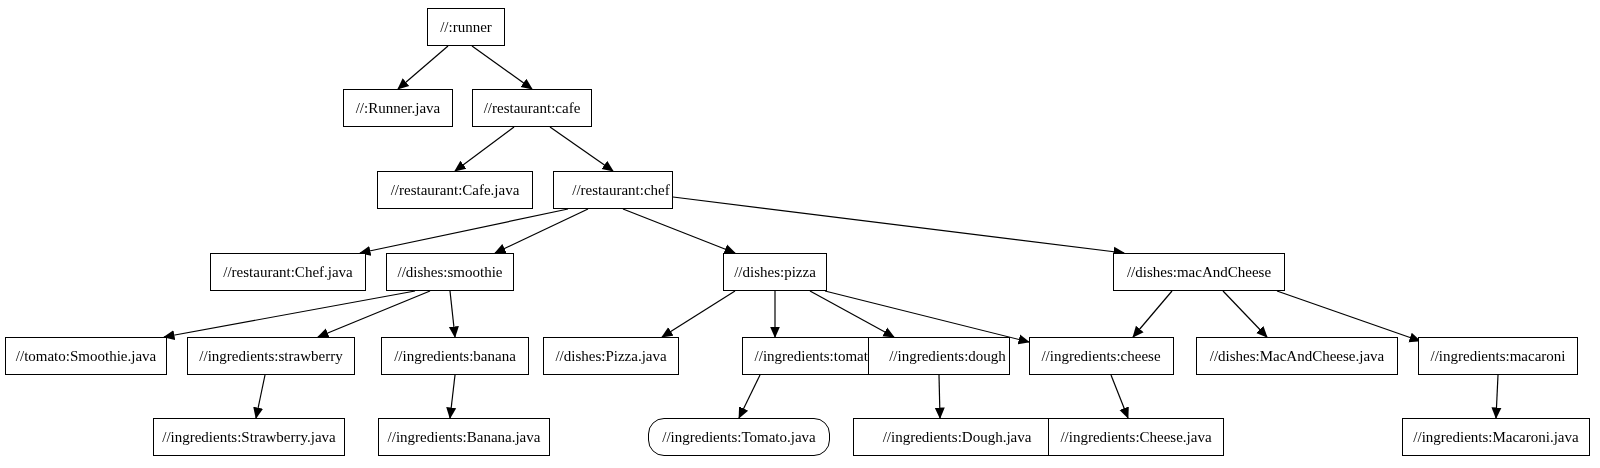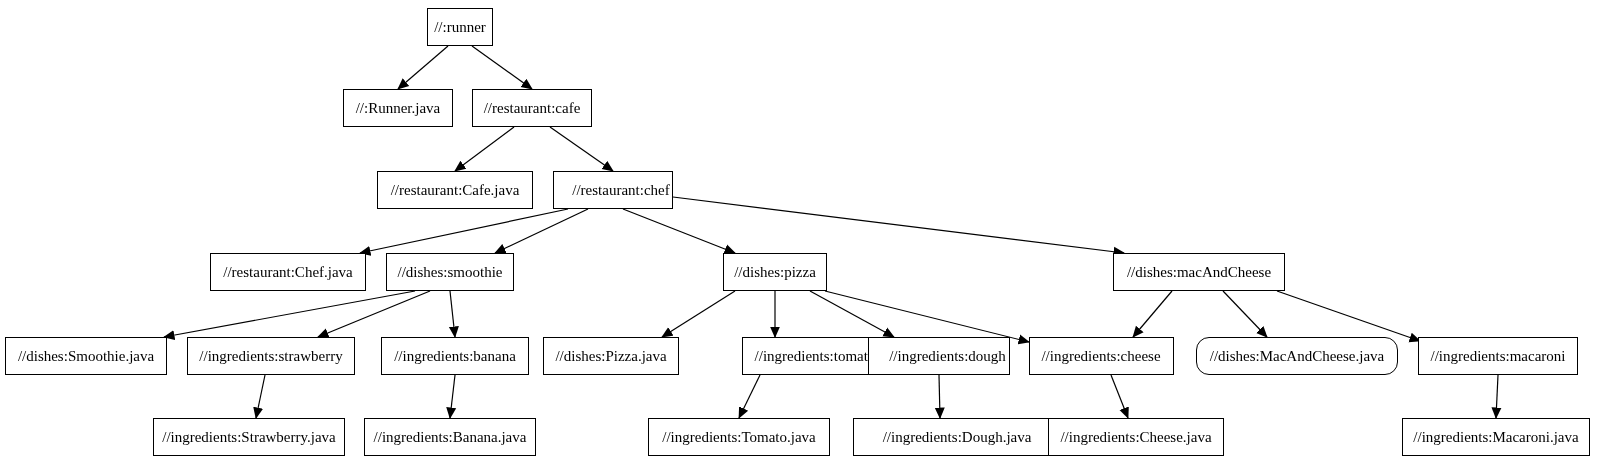--- a/index.html
+++ b/index.html
@@ -73,38 +73,38 @@
         <line x1="760" y1="375" x2="739" y2="418" stroke="#000000" stroke-width="1.2" marker-end="url(#arrow)"></line>
         <line x1="939" y1="375" x2="940" y2="418" stroke="#000000" stroke-width="1.2" marker-end="url(#arrow)"></line>
         <line x1="1111" y1="375" x2="1128" y2="418" stroke="#000000" stroke-width="1.2" marker-end="url(#arrow)"></line>
         <line x1="1172" y1="291" x2="1133" y2="337" stroke="#000000" stroke-width="1.2" marker-end="url(#arrow)"></line>
         <line x1="1223" y1="291" x2="1267" y2="337" stroke="#000000" stroke-width="1.2" marker-end="url(#arrow)"></line>
         <line x1="1277" y1="291" x2="1420" y2="341" stroke="#000000" stroke-width="1.2" marker-end="url(#arrow)"></line>
         <line x1="1498" y1="375" x2="1496" y2="418" stroke="#000000" stroke-width="1.2" marker-end="url(#arrow)"></line>
       </g>
   </svg>
   <div id="nodes">
-      <div class="node" style="left: 427px; top: 8px; width: 66px; height: 38px; background: rgb(255, 255, 255); border-color: rgb(0, 0, 0);">//:runner</div>
+      <div class="node" style="left: 427px; top: 8px; width: 78px; height: 38px; background: rgb(255, 255, 255); border-color: rgb(0, 0, 0);">//:runner</div>
       <div class="node" style="left: 343px; top: 89px; width: 110px; height: 38px; background: rgb(255, 255, 255); border-color: rgb(0, 0, 0);">//:Runner.java</div>
       <div class="node" style="left: 377px; top: 171px; width: 156px; height: 38px; background: rgb(255, 255, 255); border-color: rgb(0, 0, 0);">//restaurant:Cafe.java</div>
       <div class="node" style="left: 472px; top: 89px; width: 120px; height: 38px; background: rgb(255, 255, 255); border-color: rgb(0, 0, 0);">//restaurant:cafe</div>
       <div class="node" style="left: 553px; top: 171px; width: 120px; height: 38px; background: rgb(255, 255, 255); border-color: rgb(0, 0, 0); padding-left: 16px;">//restaurant:chef</div>
       <div class="node" style="left: 210px; top: 253px; width: 156px; height: 38px; background: rgb(255, 255, 255); border-color: rgb(0, 0, 0);">//restaurant:Chef.java</div>
       <div class="node" style="left: 386px; top: 253px; width: 128px; height: 38px; background: rgb(255, 255, 255); border-color: rgb(0, 0, 0);">//dishes:smoothie</div>
       <div class="node" style="left: 723px; top: 253px; width: 104px; height: 38px; background: rgb(255, 255, 255); border-color: rgb(0, 0, 0);">//dishes:pizza</div>
       <div class="node" style="left: 1113px; top: 253px; width: 172px; height: 38px; background: rgb(255, 255, 255); border-color: rgb(0, 0, 0);">//dishes:macAndCheese</div>
-      <div class="node" style="left: 5px; top: 337px; width: 162px; height: 38px; background: rgb(255, 255, 255); border-color: rgb(0, 0, 0);">//dishes:Smoothie.java</div>
+      <div class="node" style="left: 5px; top: 337px; width: 162px; height: 38px; background: rgb(255, 255, 255); border-color: rgb(0, 0, 0);">//tomato:Smoothie.java</div>
       <div class="node" style="left: 187px; top: 337px; width: 168px; height: 38px; background: rgb(255, 255, 255); border-color: rgb(0, 0, 0);">//ingredients:strawberry</div>
       <div class="node" style="left: 381px; top: 337px; width: 148px; height: 38px; background: rgb(255, 255, 255); border-color: rgb(0, 0, 0);">//ingredients:banana</div>
       <div class="node" style="left: 543px; top: 337px; width: 136px; height: 38px; background: rgb(255, 255, 255); border-color: rgb(0, 0, 0);">//dishes:Pizza.java</div>
       <div class="node" style="left: 702px; top: 337px; width: 146px; height: 38px; background: rgb(255, 255, 255); border-color: rgb(0, 0, 0); margin-left: 40px;">//ingredients:tomato</div>
       <div class="node" style="left: 868px; top: 337px; width: 142px; height: 38px; background: rgb(255, 255, 255); border-color: rgb(0, 0, 0); padding-left: 17px;">//ingredients:dough</div>
       <div class="node" style="left: 1028.5px; top: 337px; width: 145px; height: 38px; background: rgb(255, 255, 255); border-color: rgb(0, 0, 0);">//ingredients:cheese</div>
-      <div class="node" style="left: 1196px; top: 337px; width: 202px; height: 38px; background: rgb(255, 255, 255); border-color: rgb(0, 0, 0); border-radius: 13px;">//dishes:MacAndCheese.java</div>
+      <div class="node" style="left: 1196px; top: 337px; width: 202px; height: 38px; background: rgb(255, 255, 255); border-color: rgb(0, 0, 0);">//dishes:MacAndCheese.java</div>
       <div class="node" style="left: 1418px; top: 337px; width: 160px; height: 38px; background: rgb(255, 255, 255); border-color: rgb(0, 0, 0);">//ingredients:macaroni</div>
       <div class="node" style="left: 153px; top: 418px; width: 192px; height: 38px; background: rgb(255, 255, 255); border-color: rgb(0, 0, 0);">//ingredients:Strawberry.java</div>
-      <div class="node" style="left: 364px; top: 418px; width: 172px; height: 38px; background: rgb(255, 255, 255); border-color: rgb(0, 0, 0);">//ingredients:Banana.java</div>
-      <div class="node" style="left: 648px; top: 418px; width: 182px; height: 38px; background: rgb(255, 255, 255); border-color: rgb(0, 0, 0);">//ingredients:Tomato.java</div>
+      <div class="node" style="left: 378px; top: 418px; width: 172px; height: 38px; background: rgb(255, 255, 255); border-color: rgb(0, 0, 0);">//ingredients:Banana.java</div>
+      <div class="node" style="left: 648px; top: 418px; width: 182px; height: 38px; background: rgb(255, 255, 255); border-color: rgb(0, 0, 0); border-radius: 16px;">//ingredients:Tomato.java</div>
       <div class="node" style="left: 853px; top: 418px; width: 208px; height: 38px; background: rgb(255, 255, 255); border-color: rgb(0, 0, 0);">//ingredients:Dough.java</div>
       <div class="node" style="left: 1048px; top: 418px; width: 176px; height: 38px; background: rgb(255, 255, 255); border-color: rgb(0, 0, 0);">//ingredients:Cheese.java</div>
       <div class="node" style="left: 1402px; top: 418px; width: 188px; height: 38px; background: rgb(255, 255, 255); border-color: rgb(0, 0, 0);">//ingredients:Macaroni.java</div>
     </div>
 </div>
 
 </body></html>

